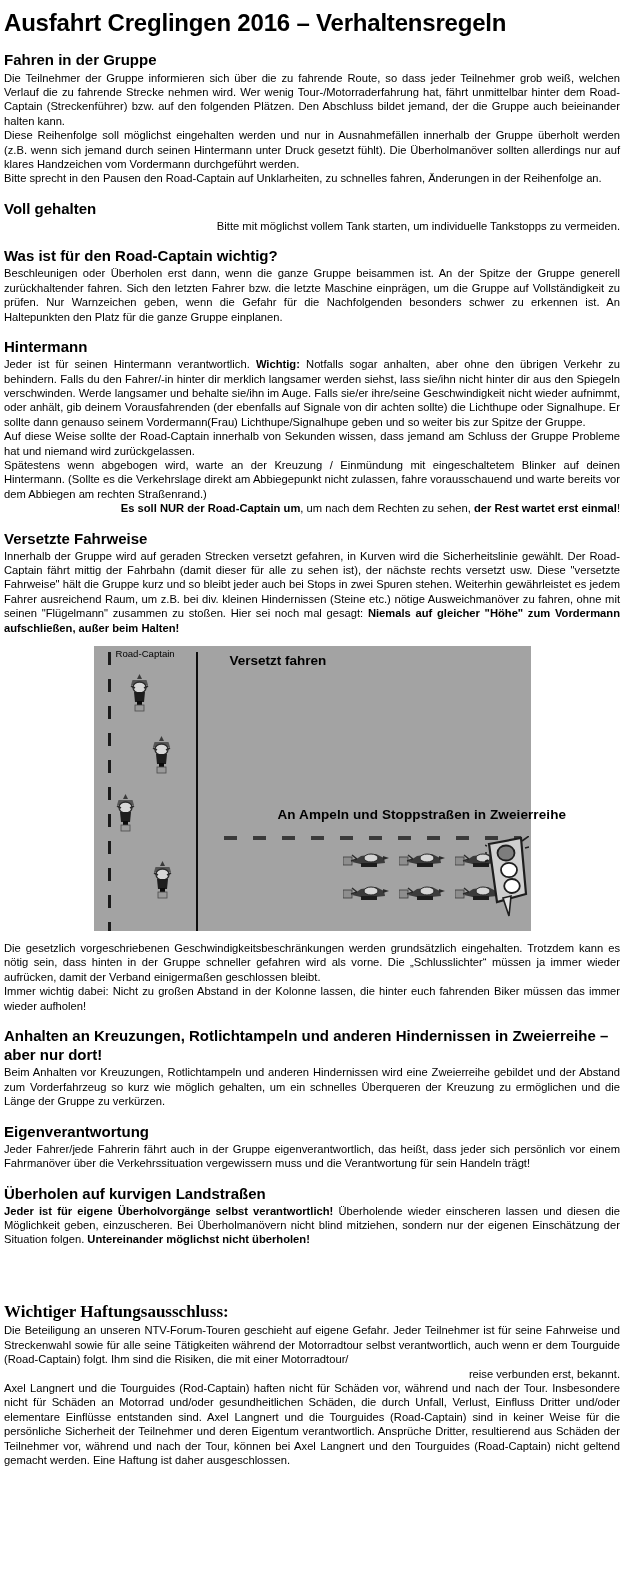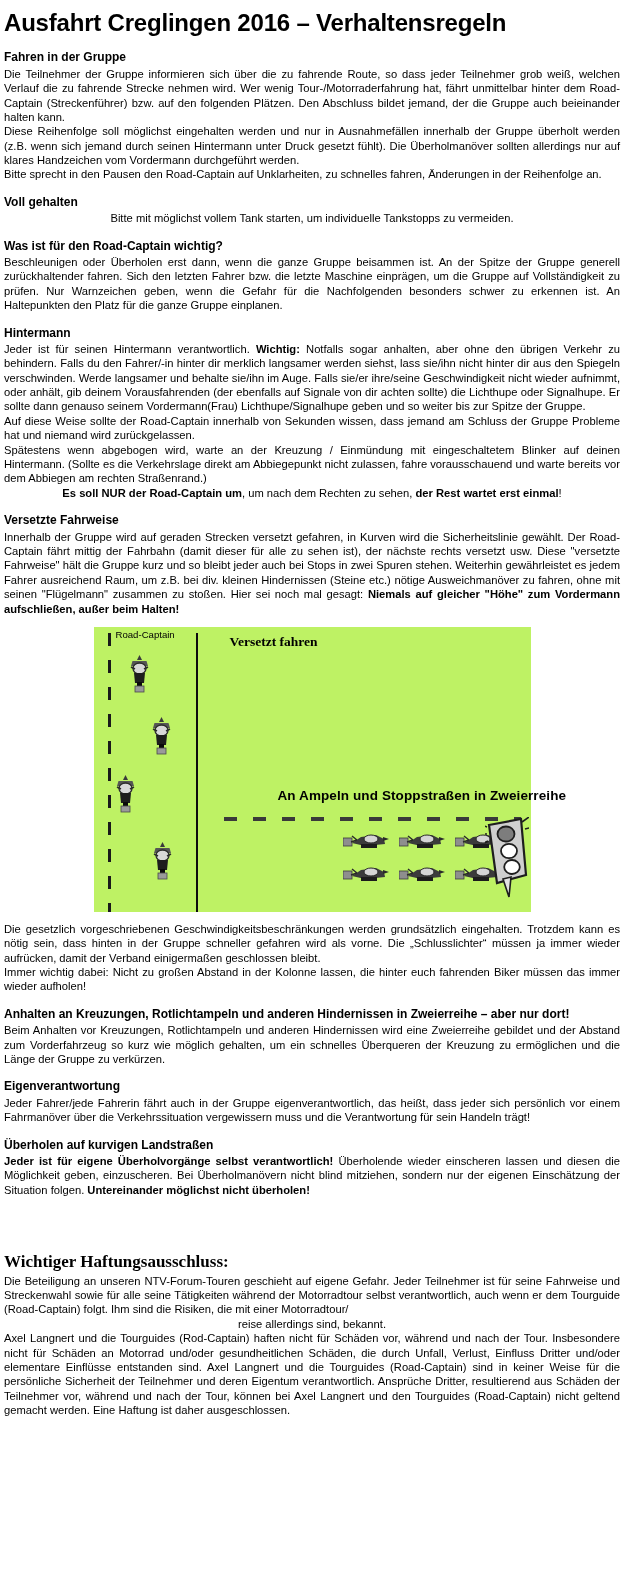--- a/index.html
+++ b/index.html
@@ -19,54 +19,54 @@
     padding: 6px 4px 10px 4px;
   }
   h1.doc-title {
     font-size: 24px;
     font-weight: bold;
     letter-spacing: -0.2px;
     margin: 4px 0 14px 0;
     line-height: 1.1;
   }
   .sec-head {
-    font-size: 12px;
+    font-size: 15px;
     font-weight: bold;
     margin: 0 0 1px 0;
     line-height: 1.28;
   }
   p.body {
     font-size: 11.2px;
     line-height: 1.285;
     margin: 0;
     text-align: justify;
     text-justify: inter-word;
   }
   p.body.nojust {
-    text-align: center;
+    text-align: right;
   }
   .block {
     margin-bottom: 13px;
   }
   .block.tight {
     margin-bottom: 11px;
   }
   b { font-weight: bold; }
 
   
   .figure-wrap {
     margin: 6px 0 10px 0;
     display: flex;
     justify-content: center;
   }
   .figure {
     position: relative;
     width: 437px;
     height: 285px;
-    background: #bef264;
+    background: #a3a3a3;
     box-sizing: border-box;
   }
   .fig-lane-left {
     position: absolute;
     left: 0; top: 0;
     width: 102px;
     height: 285px;
   }
   
   .road-dash {
@@ -92,21 +92,21 @@
     font-size: 9.6px;
     font-weight: normal;
     white-space: nowrap;
   }
   .fig-title {
     position: absolute;
     font-size: 13.5px;
     font-weight: bold;
     white-space: nowrap;
   }
-  .fig-title.t1 { left: 136px; top: 7px; font-family: Liberation Serif, serif; }
+  .fig-title.t1 { left: 136px; top: 7px; }
   .fig-title.t2 { left: 184px; top: 161px; letter-spacing: 0.1px; }
 
   .stop-line {
     position: absolute;
     left: 130px; top: 190px;
     width: 297px; height: 4px;
     background: repeating-linear-gradient(
       to right,
       #3a3a3a 0px, #3a3a3a 13px,
       transparent 13px, transparent 29px
@@ -363,17 +363,17 @@
   <div class="block">
     <div class="sec-head">Überholen auf kurvigen Landstraßen</div>
     <p class="body"><b>Jeder ist für eigene Überholvorgänge selbst verantwortlich!</b><span> Überholende wieder einscheren lassen und diesen die Möglichkeit geben, einzuscheren. Bei Überholmanövern nicht blind mitziehen, sondern nur der eigenen Einschätzung der Situation folgen. </span><b>Untereinander möglichst nicht überholen!</b></p>
   </div>
 
   <div class="spacer-lg"></div>
 
   <div class="block">
     <h2 class="final-title">Wichtiger Haftungsausschluss:</h2>
     <p class="body">Die Beteiligung an unseren NTV-Forum-Touren geschieht auf eigene Gefahr. Jeder Teilnehmer ist für seine Fahrweise und Streckenwahl sowie für alle seine Tätigkeiten während der Motorradtour selbst verantwortlich, auch wenn er dem Tourguide (Road-Captain) folgt. Ihm sind die Risiken, die mit einer Motorradtour/</p>
-    <p class="body nojust">reise allerdings sind, bekannt.</p>
+    <p class="body nojust">reise verbunden erst, bekannt.</p>
     <p class="body">Axel Langnert und die Tourguides (Rod-Captain) haften nicht für Schäden vor, während und nach der Tour. Insbesondere nicht für Schäden an Motorrad und/oder gesundheitlichen Schäden, die durch Unfall, Verlust, Einfluss Dritter und/oder elementare Einflüsse entstanden sind. Axel Langnert und die Tourguides (Road-Captain) sind in keiner Weise für die persönliche Sicherheit der Teilnehmer und deren Eigentum verantwortlich. Ansprüche Dritter, resultierend aus Schäden der Teilnehmer vor, während und nach der Tour, können bei Axel Langnert und den Tourguides (Road-Captain) nicht geltend gemacht werden. Eine Haftung ist daher ausgeschlossen.</p>
   </div>
 
 </div>
 
 </body></html>

